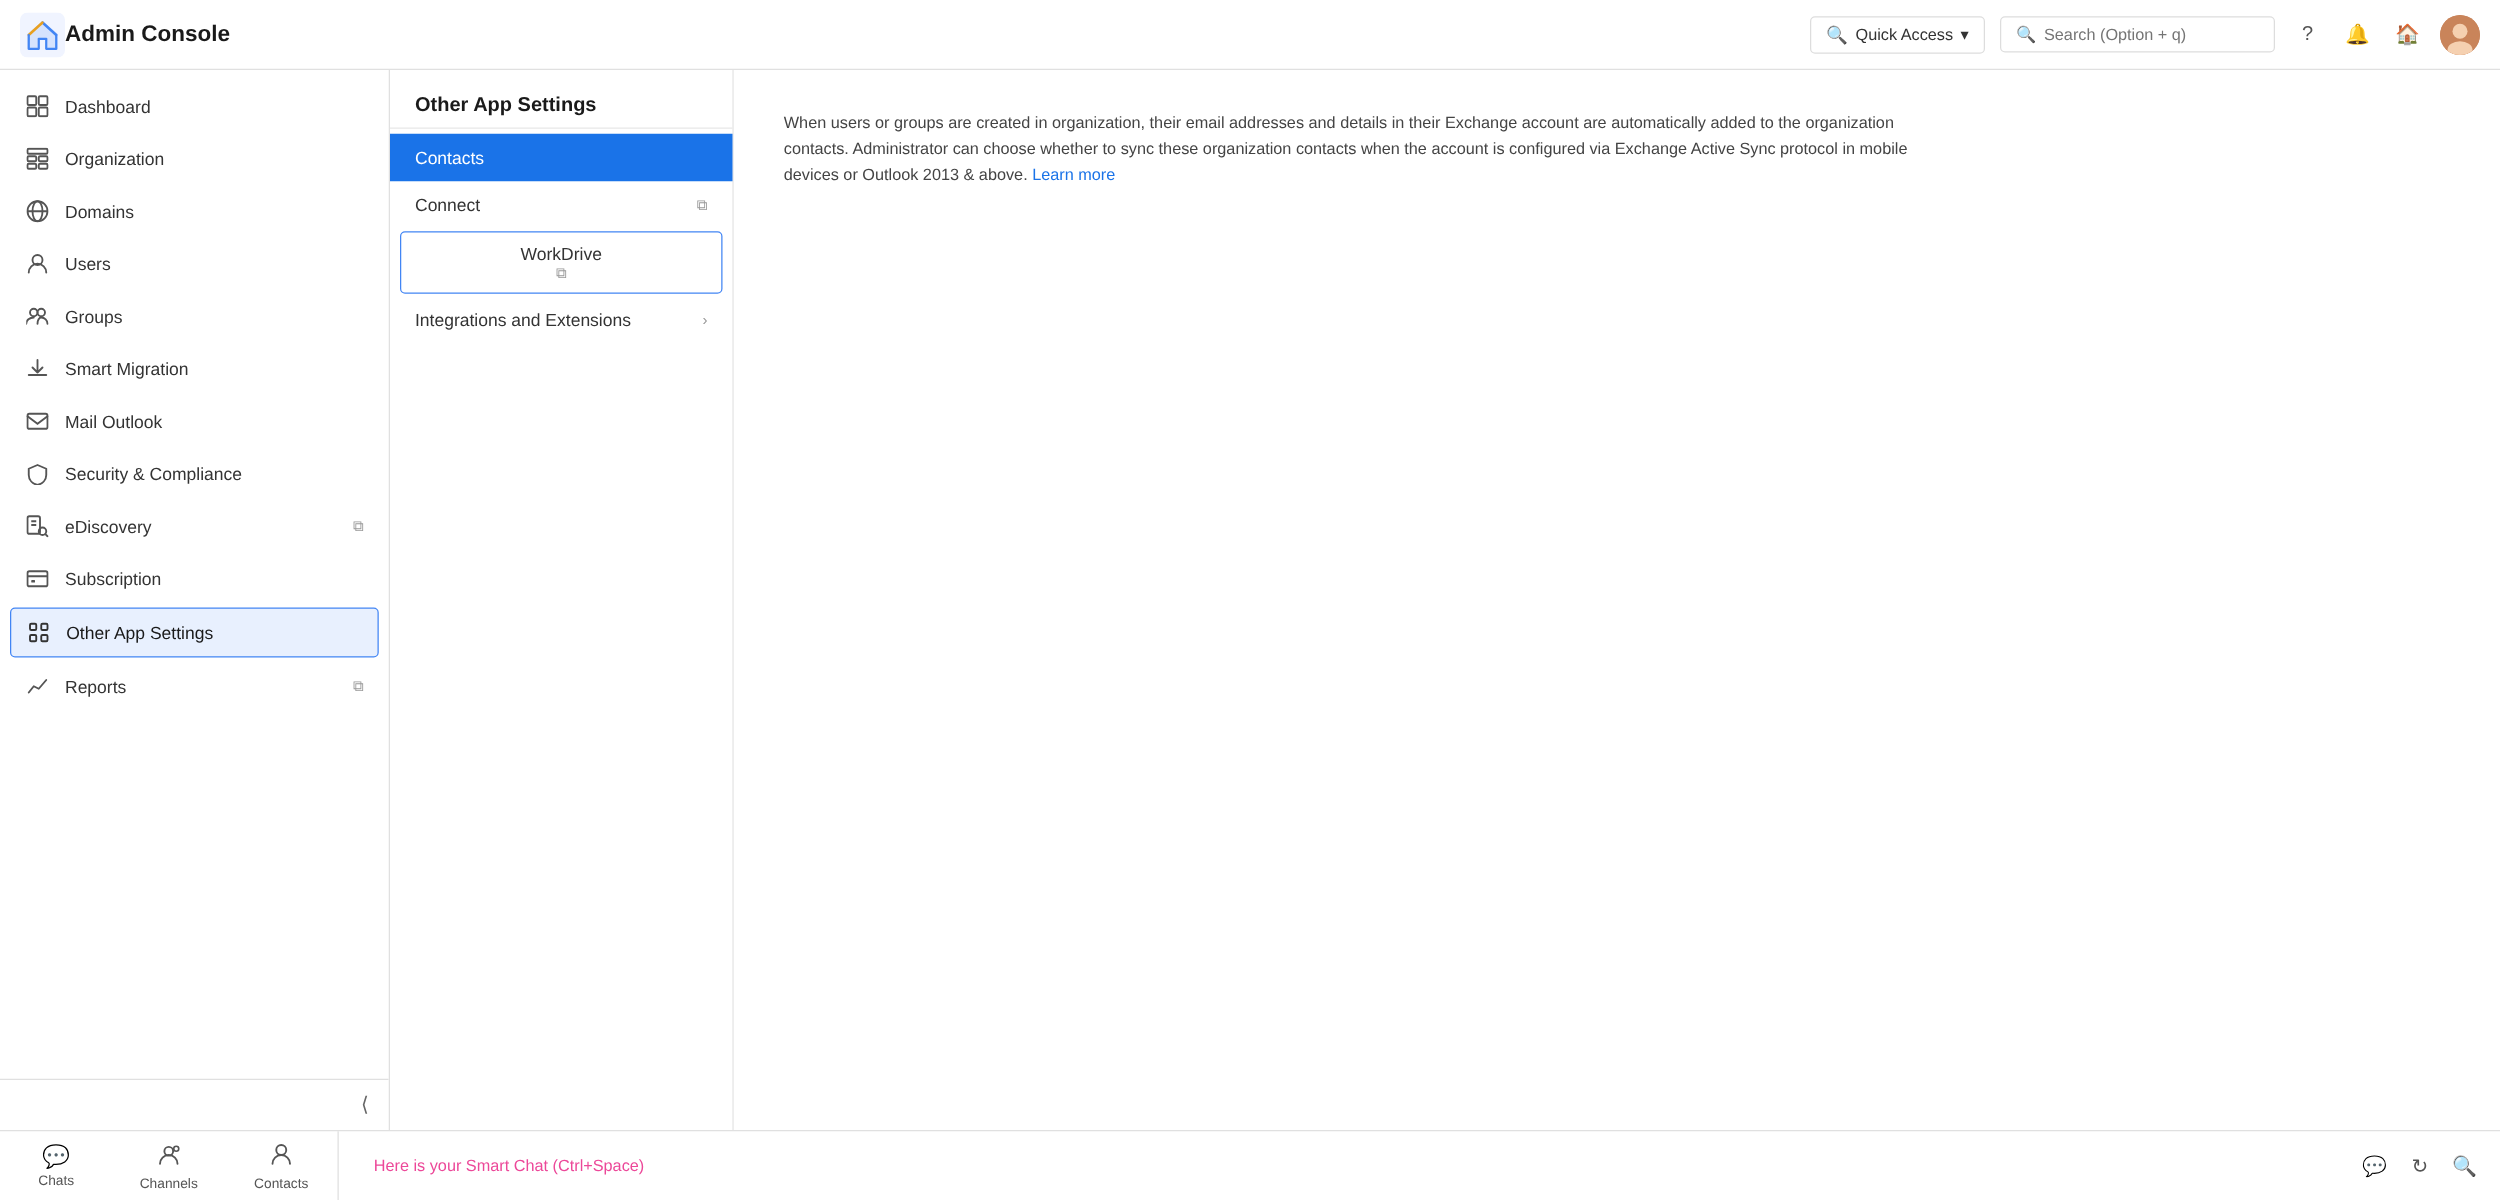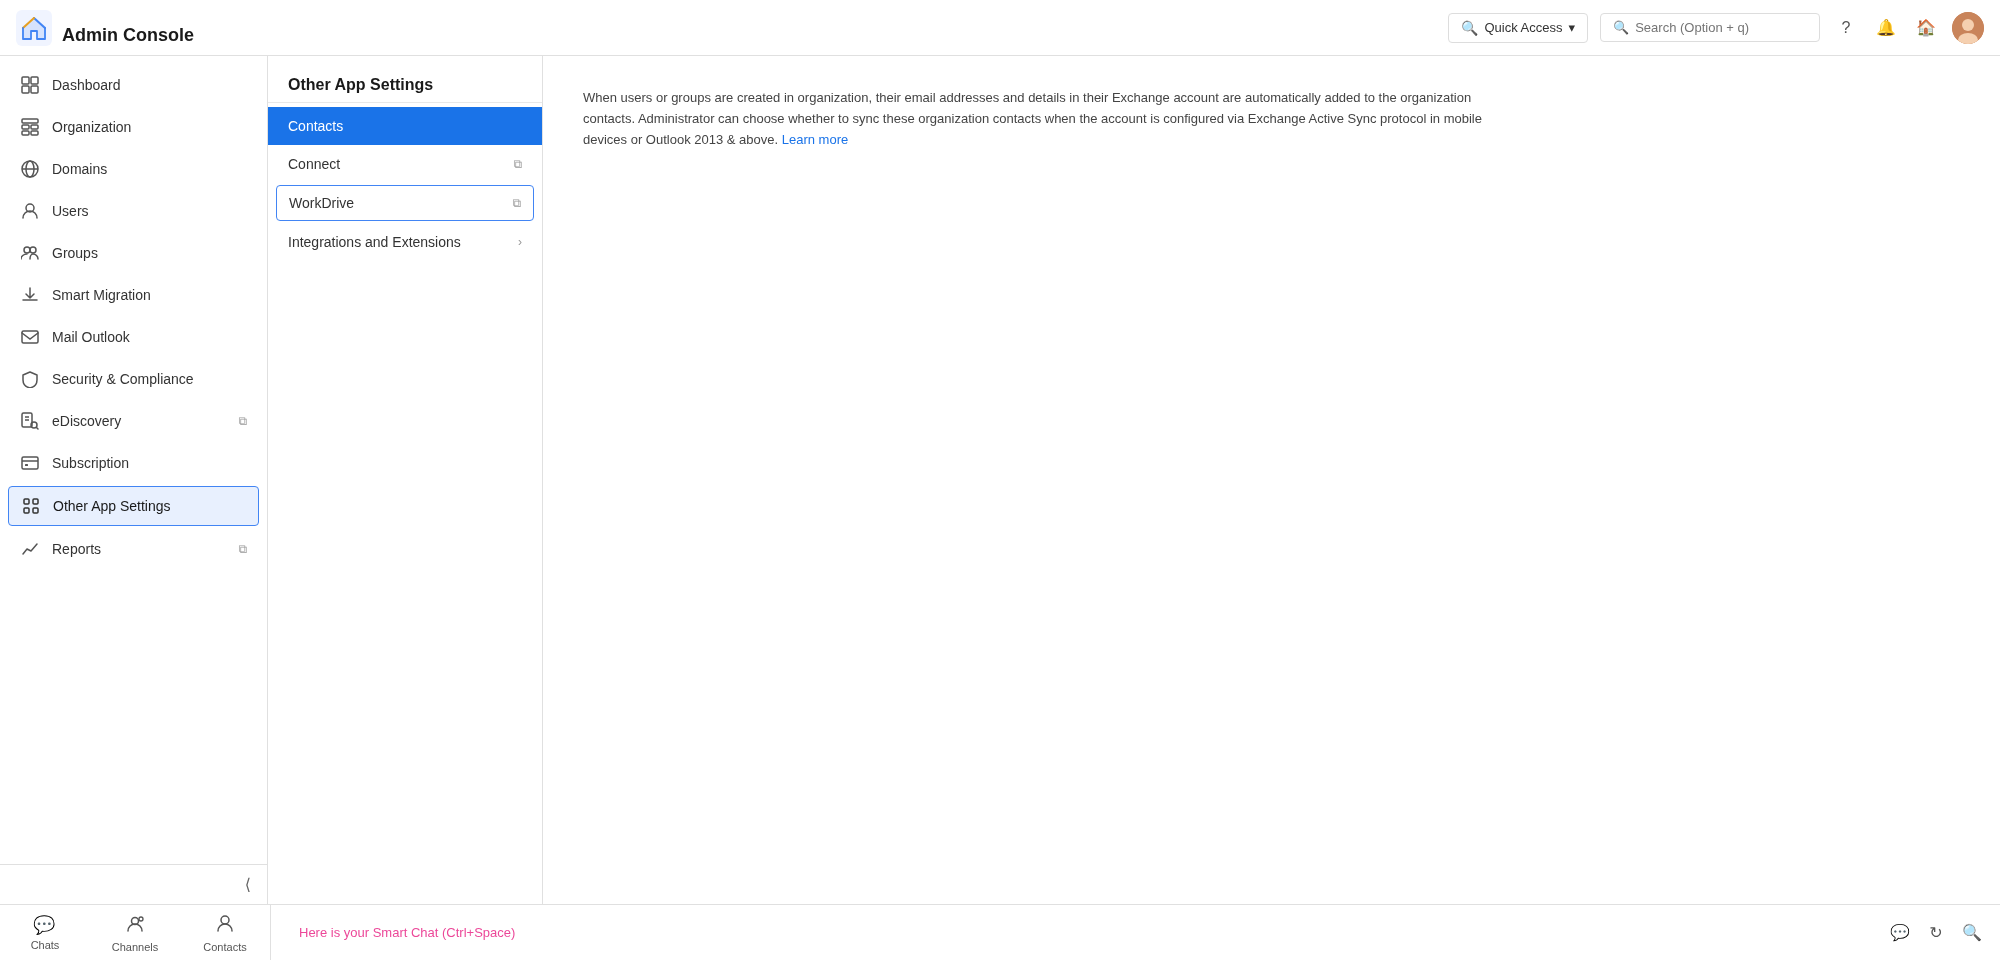--- a/index.html
+++ b/index.html
@@ -11,22 +11,21 @@
       align-items: center;
       background: #fff;
       border-bottom: 1px solid #e0e0e0;
       height: 56px;
       flex-shrink: 0;
       padding: 0 16px;
       gap: 12px;
     }
     .logo-area {
       display: flex;
-      align-items: flex-end;
-      gap: 10px;
+      align-items: center;
       width: 260px;
       flex-shrink: 0;
     }
     .logo-icon {
       width: 36px;
       height: 36px;
     }
     .app-title {
       font-size: 18px;
       font-weight: 600;
@@ -91,21 +90,21 @@
 
     
     .main-layout {
       display: flex;
       flex: 1;
       overflow: hidden;
     }
 
     
     .sidebar {
-      width: 268px;
+      width: 312px;
       background: #fff;
       border-right: 1px solid #e0e0e0;
       display: flex;
       flex-direction: column;
       flex-shrink: 0;
       overflow-y: auto;
     }
     .sidebar-nav {
       flex: 1;
       padding: 8px 0;
@@ -231,20 +230,21 @@
     .sub-item.active {
       background: #1a73e8;
       color: #fff;
     }
     .sub-item .sub-icon { font-size: 12px; color: #999; }
     .sub-item.workdrive-selected {
       border: 1.5px solid #4285f4;
       border-radius: 4px;
       margin: 2px 8px;
       padding: 9px 12px;
+      flex-direction: column;
     }
 
     
     .main-content {
       flex: 1;
       background: #fff;
       padding: 32px 40px;
       overflow-y: auto;
     }
     .content-title {

